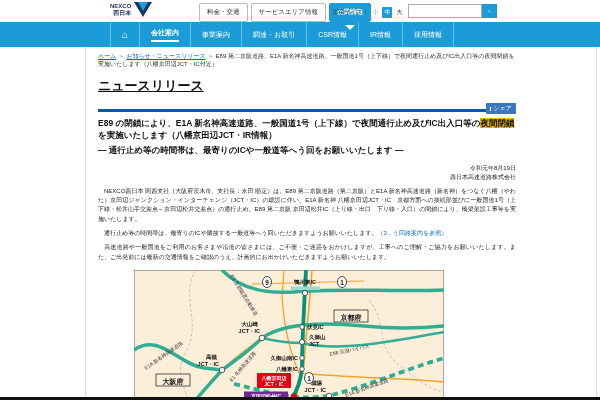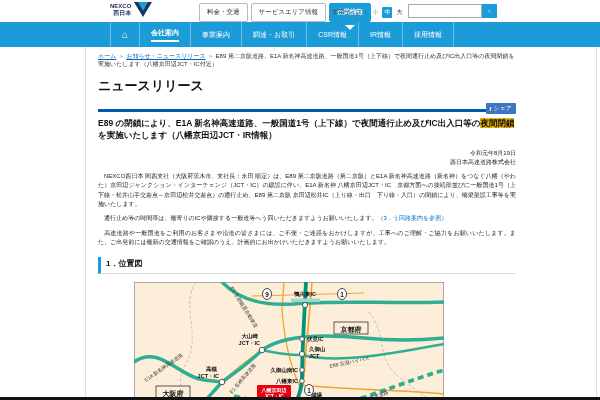--- a/index.html
+++ b/index.html
@@ -29,21 +29,21 @@
   .gnav-item:last-child{border-right:1px solid rgba(255,255,255,.35);}
   .gnav-item.active span{border-bottom:2px solid #fff;padding-bottom:2px;font-weight:bold;}
   .homeicon{font-size:10px;color:#fff;line-height:1;}
   
   .page{position:absolute;top:47px;left:85px;width:510px;bottom:0;background:#fff;
         border-left:1px solid #ddd;border-right:1px solid #ddd;padding-top:6px;}
   .inner{margin-left:12px;width:418px;}
   .crumbs{font-size:6px;line-height:1.3;color:#333;}
   .crumbs a{color:#0067c0;text-decoration:underline;cursor:pointer;}
   .crumb-sep{color:#555;margin:0 2px;}
-  h1.pagetitle{font-size:13px;font-weight:bold;color:#111;margin:8px 0 2px 0;}
+  h1.pagetitle{font-size:13px;font-weight:bold;color:#111;margin:8px 0 2px 0;text-decoration:underline;}
   .sharerow{text-align:right;height:10px;}
   .sharebtn{display:inline-flex;align-items:center;gap:2px;background:#3b77c0;color:#fff;font-size:6px;
             padding:1px 4px;border-radius:1px;cursor:pointer;}
   .sharebtn .f{font-weight:bold;font-family:"Liberation Serif",serif;}
   .release-title{border-top:3px solid #005bac;margin-top:2px;padding-top:5px;font-size:8.5px;font-weight:bold;line-height:1.5;color:#111;}
   .hl{background:#eab308;}
   .release-sub{font-size:8.5px;font-weight:bold;margin-top:2px;color:#111;}
   .daterow{text-align:right;font-size:6px;line-height:1.5;margin-top:7px;color:#222;}
   .para{font-size:6px;line-height:1.55;margin-top:5px;color:#222;text-align:justify;}
   .para .link{color:#0067c0;cursor:pointer;}
@@ -123,34 +123,34 @@
 
     <div class="sharerow">
       <span class="sharebtn">
         <span class="f">f</span>
         <span>シェア</span>
       </span>
     </div>
 
     <div class="release-title">
       <span>E89 の閉鎖により、E1A 新名神高速道路、一般国道1号（上下線）で夜間通行止め及びIC出入口等の</span><span class="hl">夜間閉鎖</span><span>を実施いたします（八幡京田辺JCT・IR情報）</span>
+      <div class="release-sub">― 通行止め等の時間帯は、最寄りのICや一般道等へう回をお願いいたします ―</div>
     </div>
 
     <div class="daterow">
       <div>令和元年8月19日</div>
       <div>西日本高速道路株式会社</div>
     </div>
 
     <div class="para">　NEXCO西日本 関西支社（大阪府茨木市、支社長：永田 順定）は、E89 第二京阪道路（第二京阪）とE1A 新名神高速道路（新名神）をつなぐ八幡（やわた）京田辺ジャンクション・インターチェンジ（JCT・IC）の建設に伴い、E1A 新名神 八幡京田辺JCT・IC　京都方面への接続部並びに一般国道1号（上下線・松井山手交差点～京田辺松井交差点）の通行止め、E89 第二京阪 京田辺松井IC（上り線・出口　下り線・入口）の閉鎖により、橋梁架設工事等を実施いたします。</div>
     <div class="para">
       <span>　通行止め等の時間帯は、最寄りのICや隣接する一般道等へう回いただきますようお願いいたします。</span><span class="link">（3．う回路案内を参照）</span>
     </div>
     <div class="para">　高速道路や一般国道をご利用のお客さまや沿道の皆さまには、ご不便・ご迷惑をおかけしますが、工事へのご理解・ご協力をお願いいたします。また、ご出発前には最新の交通情報をご確認のうえ、計画的にお出かけいただきますようお願いいたします。</div>
 
-    <div class="sec-h">1．位置図</div>
 
     <div class="mapwrap">
       <svg width="310" height="152" viewBox="0 0 310 152">
 
         <rect x="0" y="0" width="310" height="152" fill="#fdeeda" stroke="#666" stroke-width="1"></rect>
 
         <path d="M62,0 C45,25 70,55 50,85 C38,110 62,130 55,152" fill="none" stroke="#aaa" stroke-width="0.7" stroke-dasharray="3 2"></path>
         <path d="M235,30 C255,55 240,75 265,95 C285,110 295,120 310,122" fill="none" stroke="#aaa" stroke-width="0.7" stroke-dasharray="3 2"></path>
 
         <g stroke="#f0a32f" fill="none">

